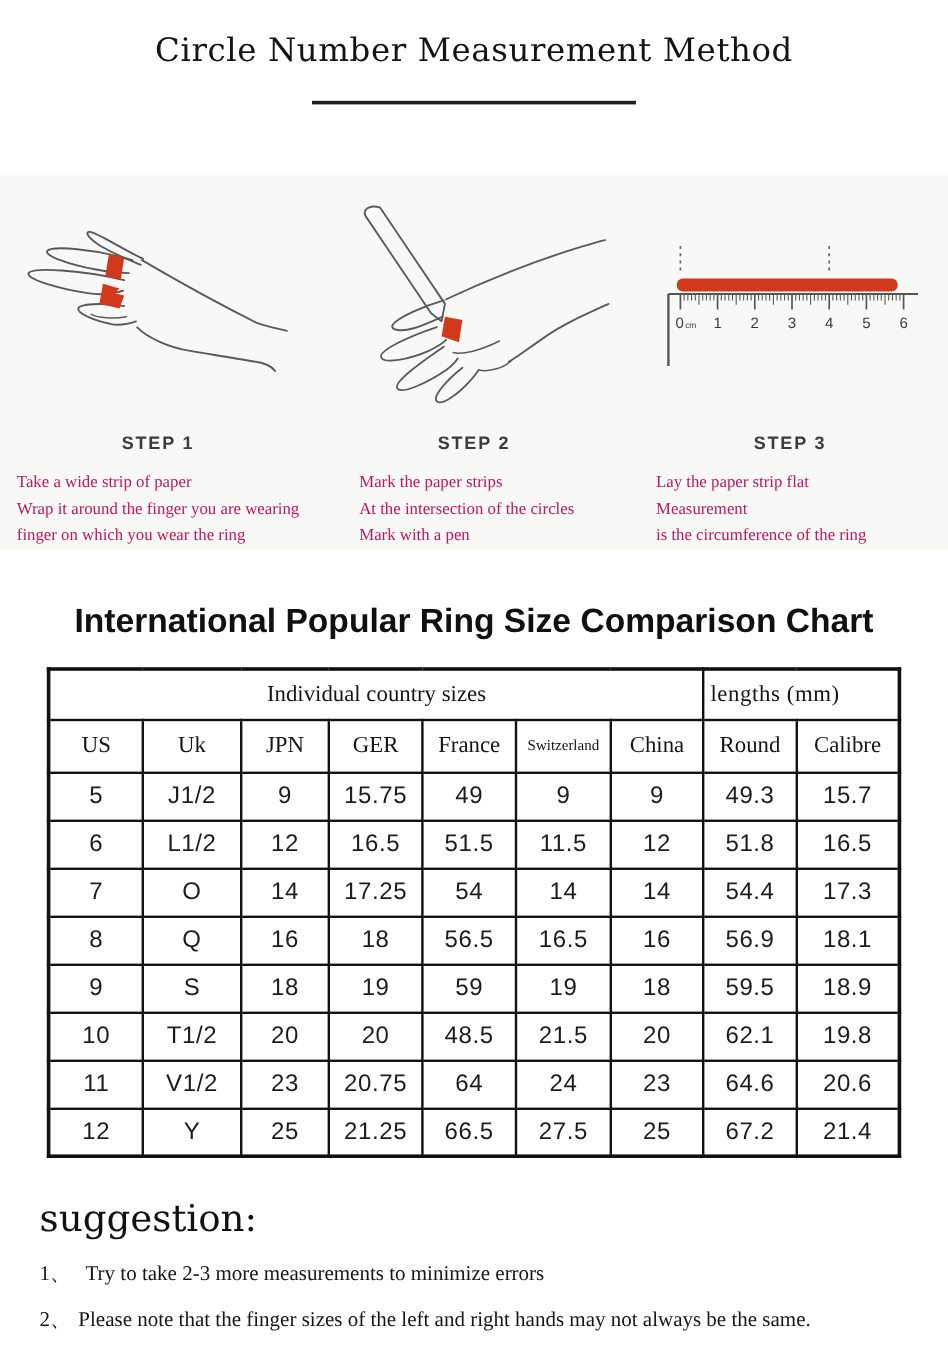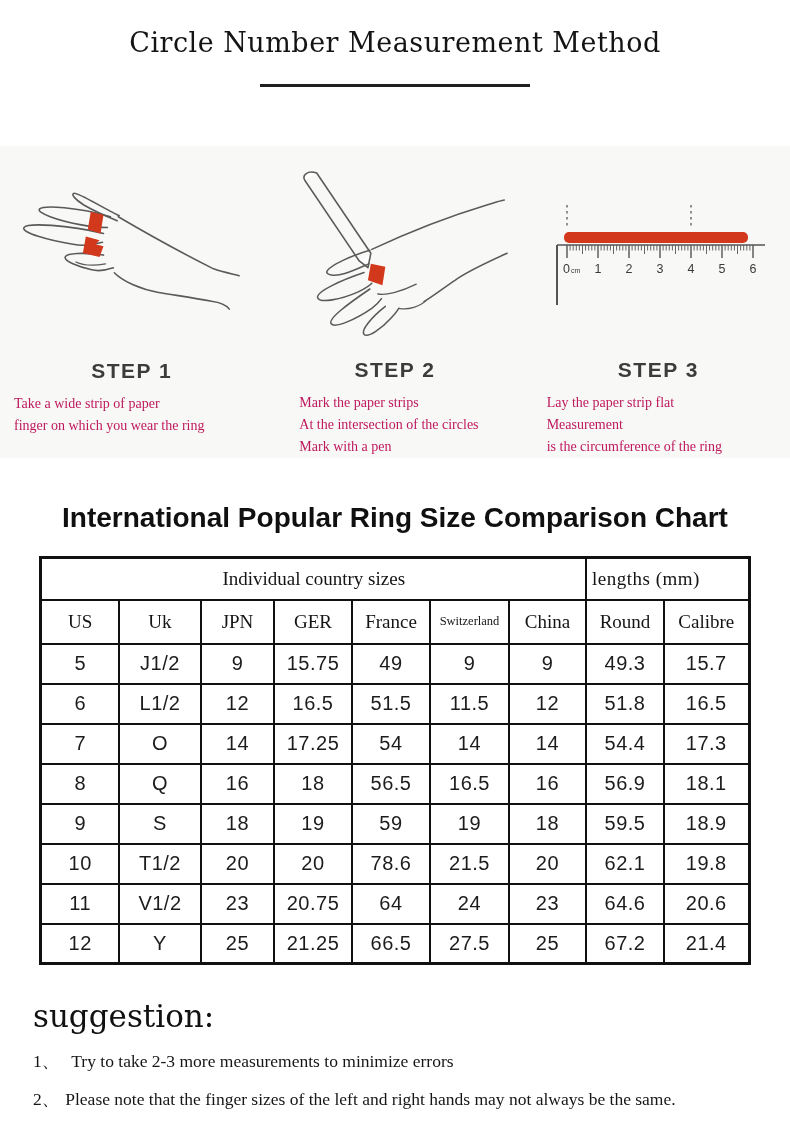--- a/index.html
+++ b/index.html
@@ -24,21 +24,21 @@
   .steps-section {
     margin-top:59px; background:#f8f8f6; height:312px;
     display:flex; padding-top:16px;
   }
   .step-col { flex:1 1 0; display:flex; flex-direction:column; }
   .step-illustration {
     height:196px; display:flex; align-items:center; justify-content:center;
   }
   .step-heading {
     text-align:center; font-family:"Liberation Sans", sans-serif;
-    font-size:21px; line-height:26px; color:#3c3c3c; letter-spacing:1.5px;
+    font-size:15px; line-height:26px; color:#3c3c3c; letter-spacing:1.5px;
     font-weight:600;
   }
   .step-lines { margin-top:9px; font-size:14px; line-height:22px; color:#be185d; }
   .step-line { white-space:nowrap; }
   .step-col-1 .step-lines { padding-left:14px; }
   .step-col-2 .step-lines { padding-left:36px; }
   .step-col-3 .step-lines { padding-left:20px; }
 
   
   .chart-title {
@@ -107,20 +107,21 @@
           </g>
           <g fill="#d2391c" stroke="none">
             <polygon points="73,31 86,34 83,53 70,49"></polygon>
             <polygon points="68,56 82,60 78,64 86,66 82,77 65,73"></polygon>
           </g>
         </svg>
       </div>
       <div class="step-heading">STEP 1</div>
       <div class="step-lines">
         <div class="step-line">Take a wide strip of paper</div>
+        <div class="step-line">Wrap it around the finger you are wearing</div>
         <div class="step-line">finger on which you wear the ring</div>
       </div>
     </div>
 
     <div class="step-col step-col-2">
       <div class="step-illustration">
         <svg width="232" height="184" viewBox="0 0 240 190">
           <g class="stroke">
             <path d="M27,13 L83,96 M39,5 L95,88 M27,13 C23,7 30,2 39,5 M83,96 L92,103 L95,88" fill="#fff"></path>
           </g>
@@ -321,21 +322,21 @@
           <td>19</td>
           <td>18</td>
           <td>59.5</td>
           <td>18.9</td>
         </tr>
         <tr>
           <td>10</td>
           <td>T1/2</td>
           <td>20</td>
           <td>20</td>
-          <td>78.6</td>
+          <td>48.5</td>
           <td>21.5</td>
           <td>20</td>
           <td>62.1</td>
           <td>19.8</td>
         </tr>
         <tr>
           <td>11</td>
           <td>V1/2</td>
           <td>23</td>
           <td>20.75</td>

